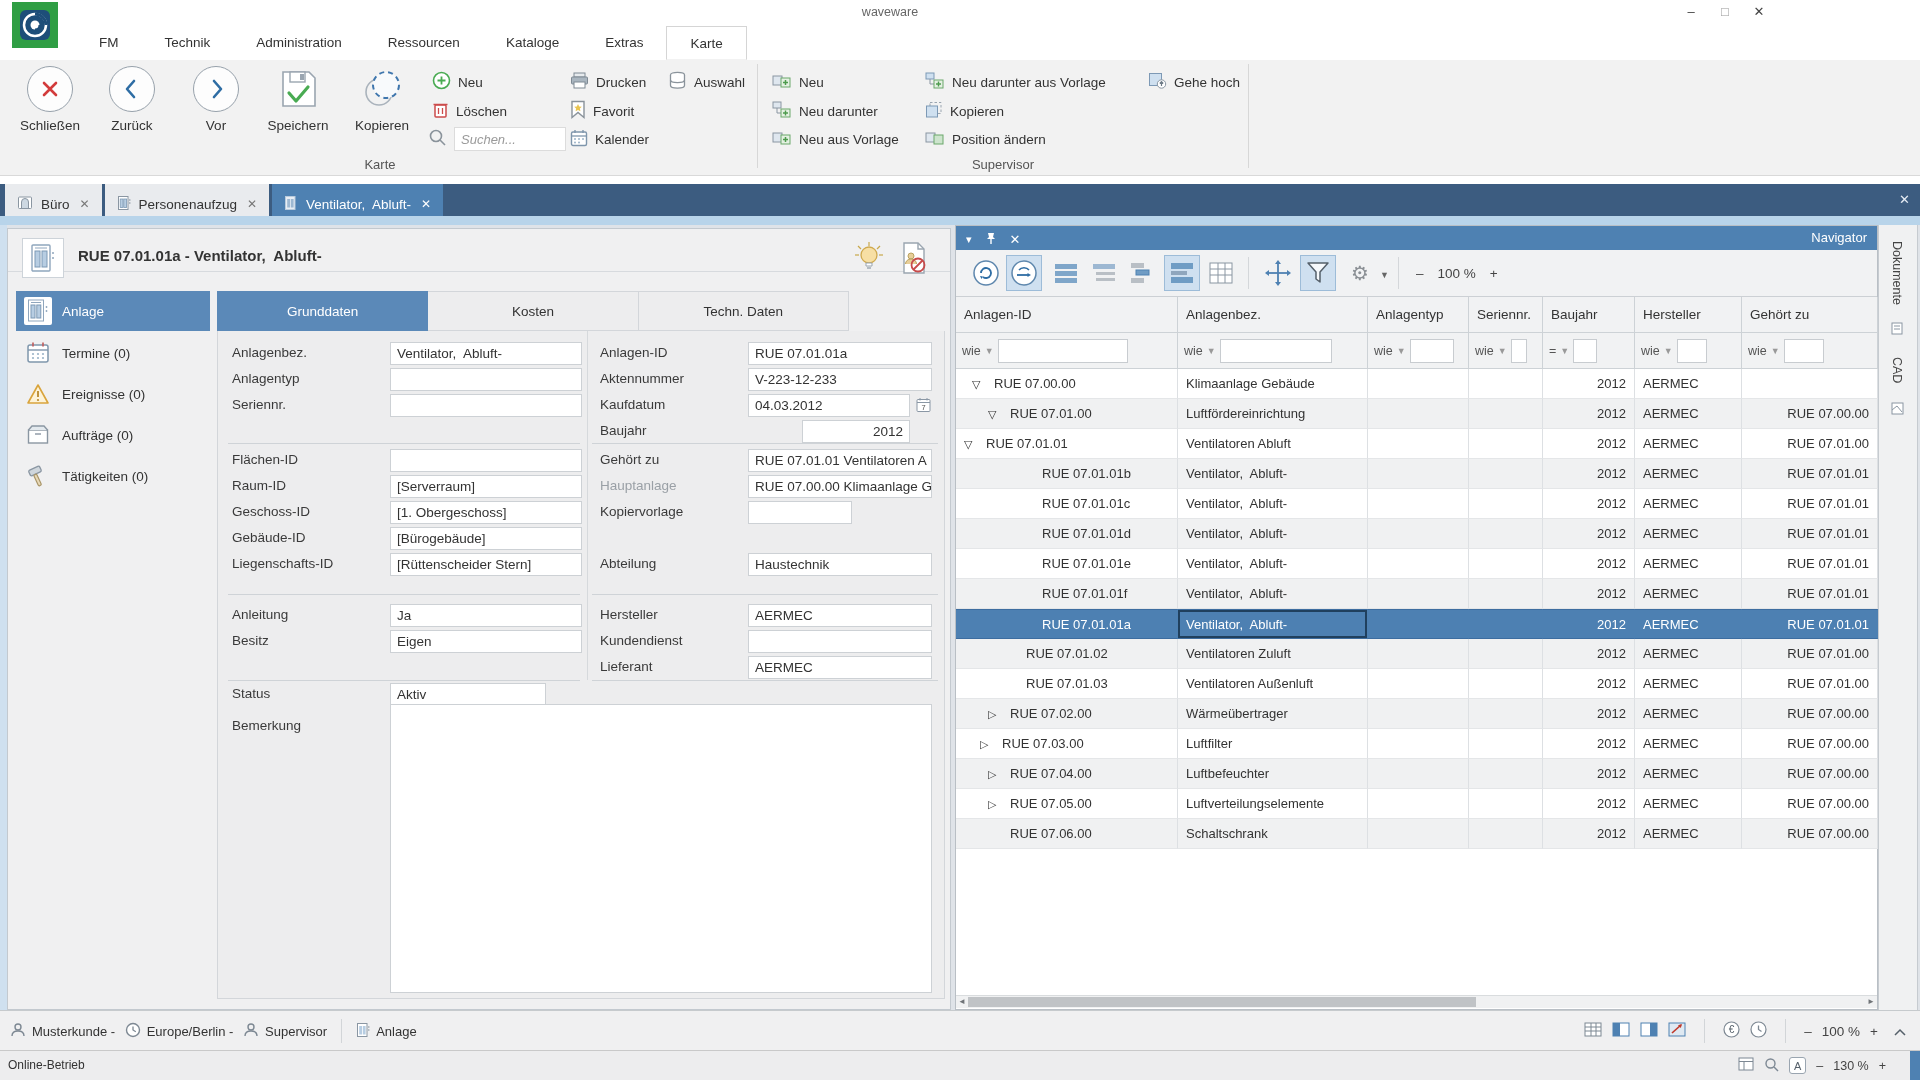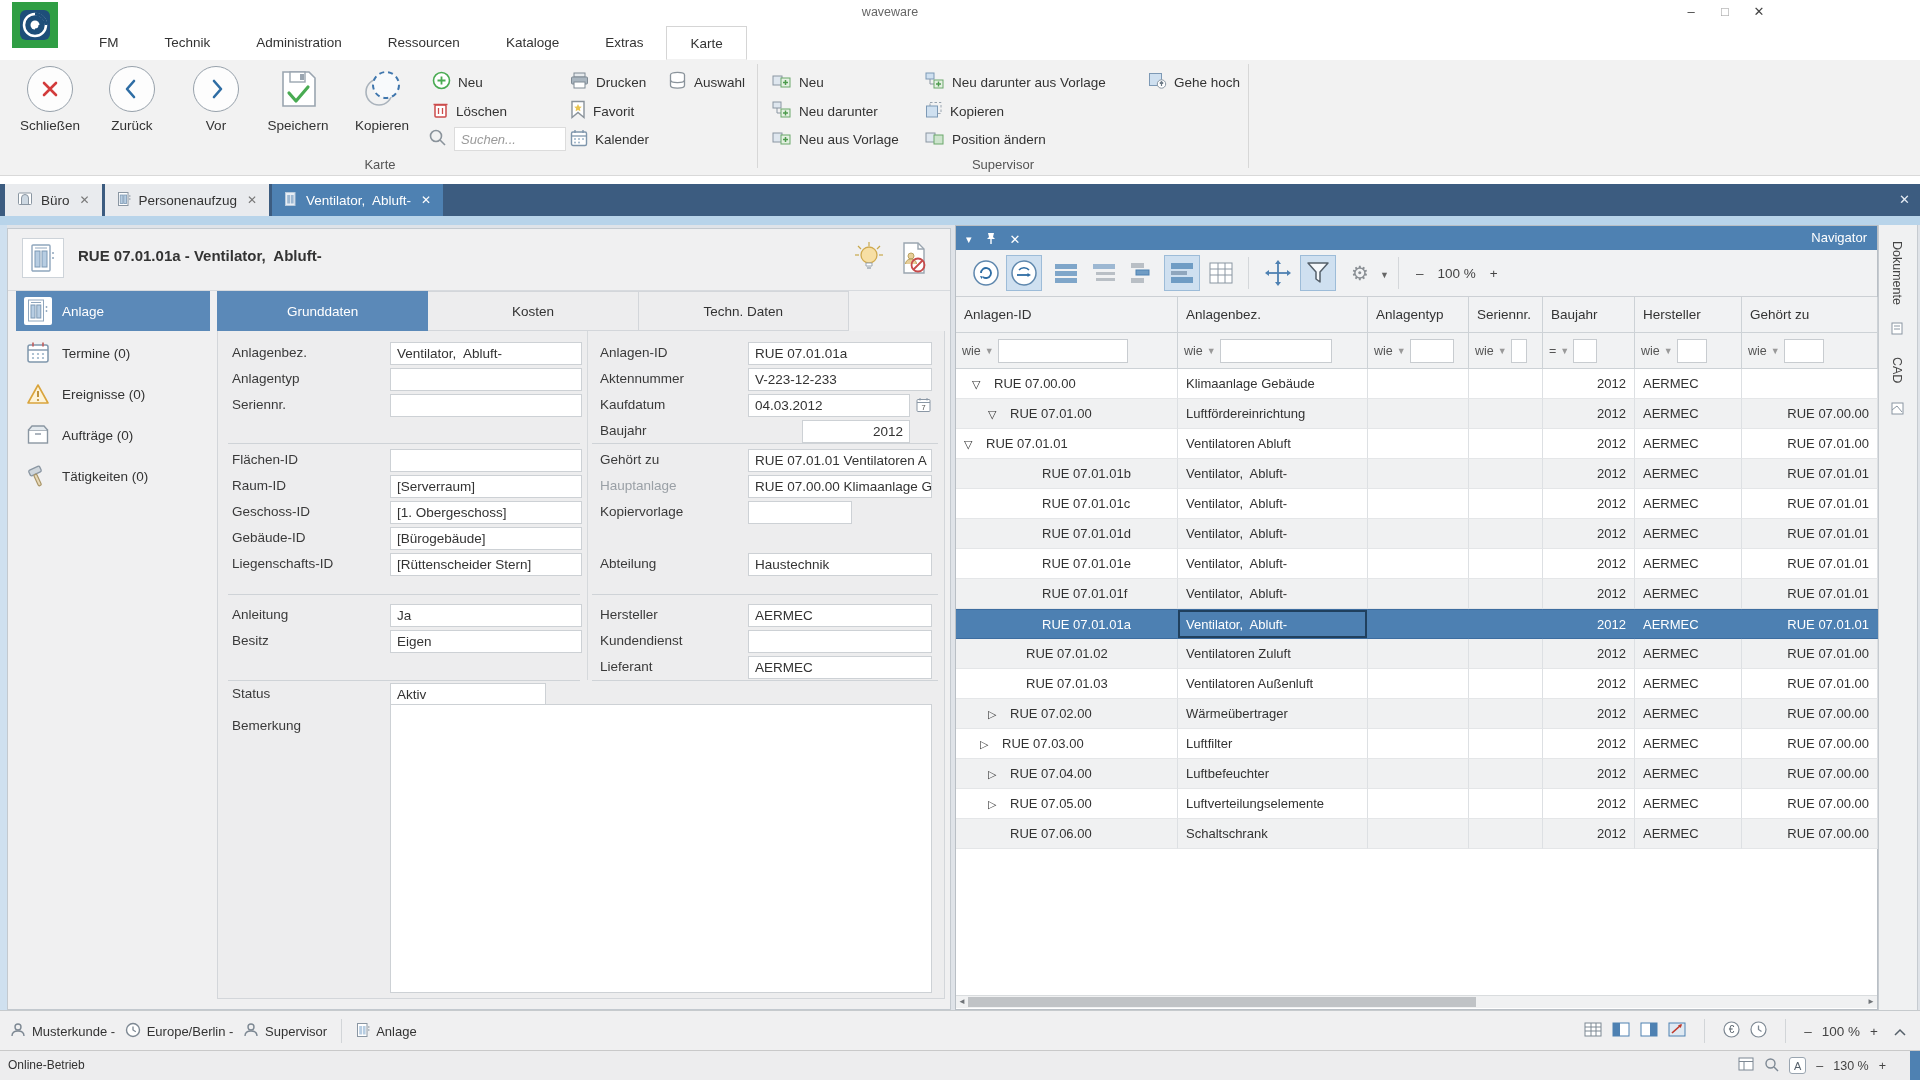--- a/index.html
+++ b/index.html
@@ -22,31 +22,31 @@
 .circ{width:46px;height:46px;border:1.5px solid #97a1ab;border-radius:50%;margin:0 auto;background:#fdfdfd;display:flex;align-items:center;justify-content:center}
 .noCirc{width:46px;height:46px;margin:0 auto;display:flex;align-items:center;justify-content:center}
 .rbtn .lb{margin-top:6px;font-size:13.5px;color:#333}
 .sbtn{position:absolute;height:24px;display:flex;align-items:center;gap:7px;font-size:13.5px;color:#333}
 .grplabel{position:absolute;top:97px;font-size:13px;color:#555;text-align:center}
 .vsep{position:absolute;top:4px;width:1px;height:104px;background:#d7d7d7}
 .searchbox{display:flex;align-items:center;height:24px;width:112px;background:#fff;border:1px solid #dcdcdc;padding:0 6px;color:#9a9a9a;font-style:italic;font-size:13px}
 
 .gapwhite{left:0;top:176px;width:1920px;height:8px;background:#fff}
 .doctabbar{left:0;top:184px;width:1920px;height:32px;background:#3c5c80;display:flex;padding-left:5px}
-.dtab{height:32px;display:flex;align-items:center;gap:8px;padding:8px 12px;background:#e9ebee;color:#333;margin-right:3px;font-size:13.5px;white-space:pre}
+.dtab{height:40px;display:flex;align-items:center;gap:8px;padding:8px 12px;background:#e9ebee;color:#333;margin-right:3px;font-size:13.5px;white-space:pre}
 .dtab.active{background:#4e81b2;color:#fff}
 .dtab .x{font-size:12px;color:#777;margin-left:2px}
 .dtab.active .x{color:#fff}
 .dbar-close{position:absolute;right:10px;top:0;line-height:32px;color:#e8eef5;font-size:13px}
 .bluestrip{left:0;top:216px;width:1920px;height:9px;background:#b8d4ea}
 .contentbg{left:0;top:225px;width:1920px;height:785px;background:#dfe3e8}
 .leftedge{left:0;top:225px;width:7px;height:785px;background:#cfe0ef}
 
 .detail{left:7px;top:228px;width:944px;height:782px;background:#f0f0f1;border:1px solid #c3c9cf}
-.dheader{position:absolute;left:0;top:0;width:942px;height:62px;border-bottom:1px solid #d7dade}
+.dheader{position:absolute;left:0;top:0;width:942px;height:43px;border-bottom:1px solid #d7dade}
 .dh-ic{position:absolute;left:14px;top:9px;width:42px;height:40px;background:#fff;border:1px solid #cdd3d9;display:flex;align-items:center;justify-content:center}
 .dh-title{position:absolute;left:70px;top:18px;font-size:15px;font-weight:bold;color:#333;white-space:pre}
 .dh-tools{position:absolute;right:22px;top:12px;display:flex;gap:16px}
 
 .dside{position:absolute;left:8px;top:62px;width:194px}
 .ditem{height:40px;display:flex;align-items:center;gap:10px;padding:0 8px;margin-bottom:1px;font-size:13.5px;color:#333}
 .ditem.active{background:#5b89b8;color:#fff}
 .ditem .ibx{width:28px;height:28px;display:flex;align-items:center;justify-content:center}
 .ditem.active .ibx{background:#fff;border-radius:2px}
 

